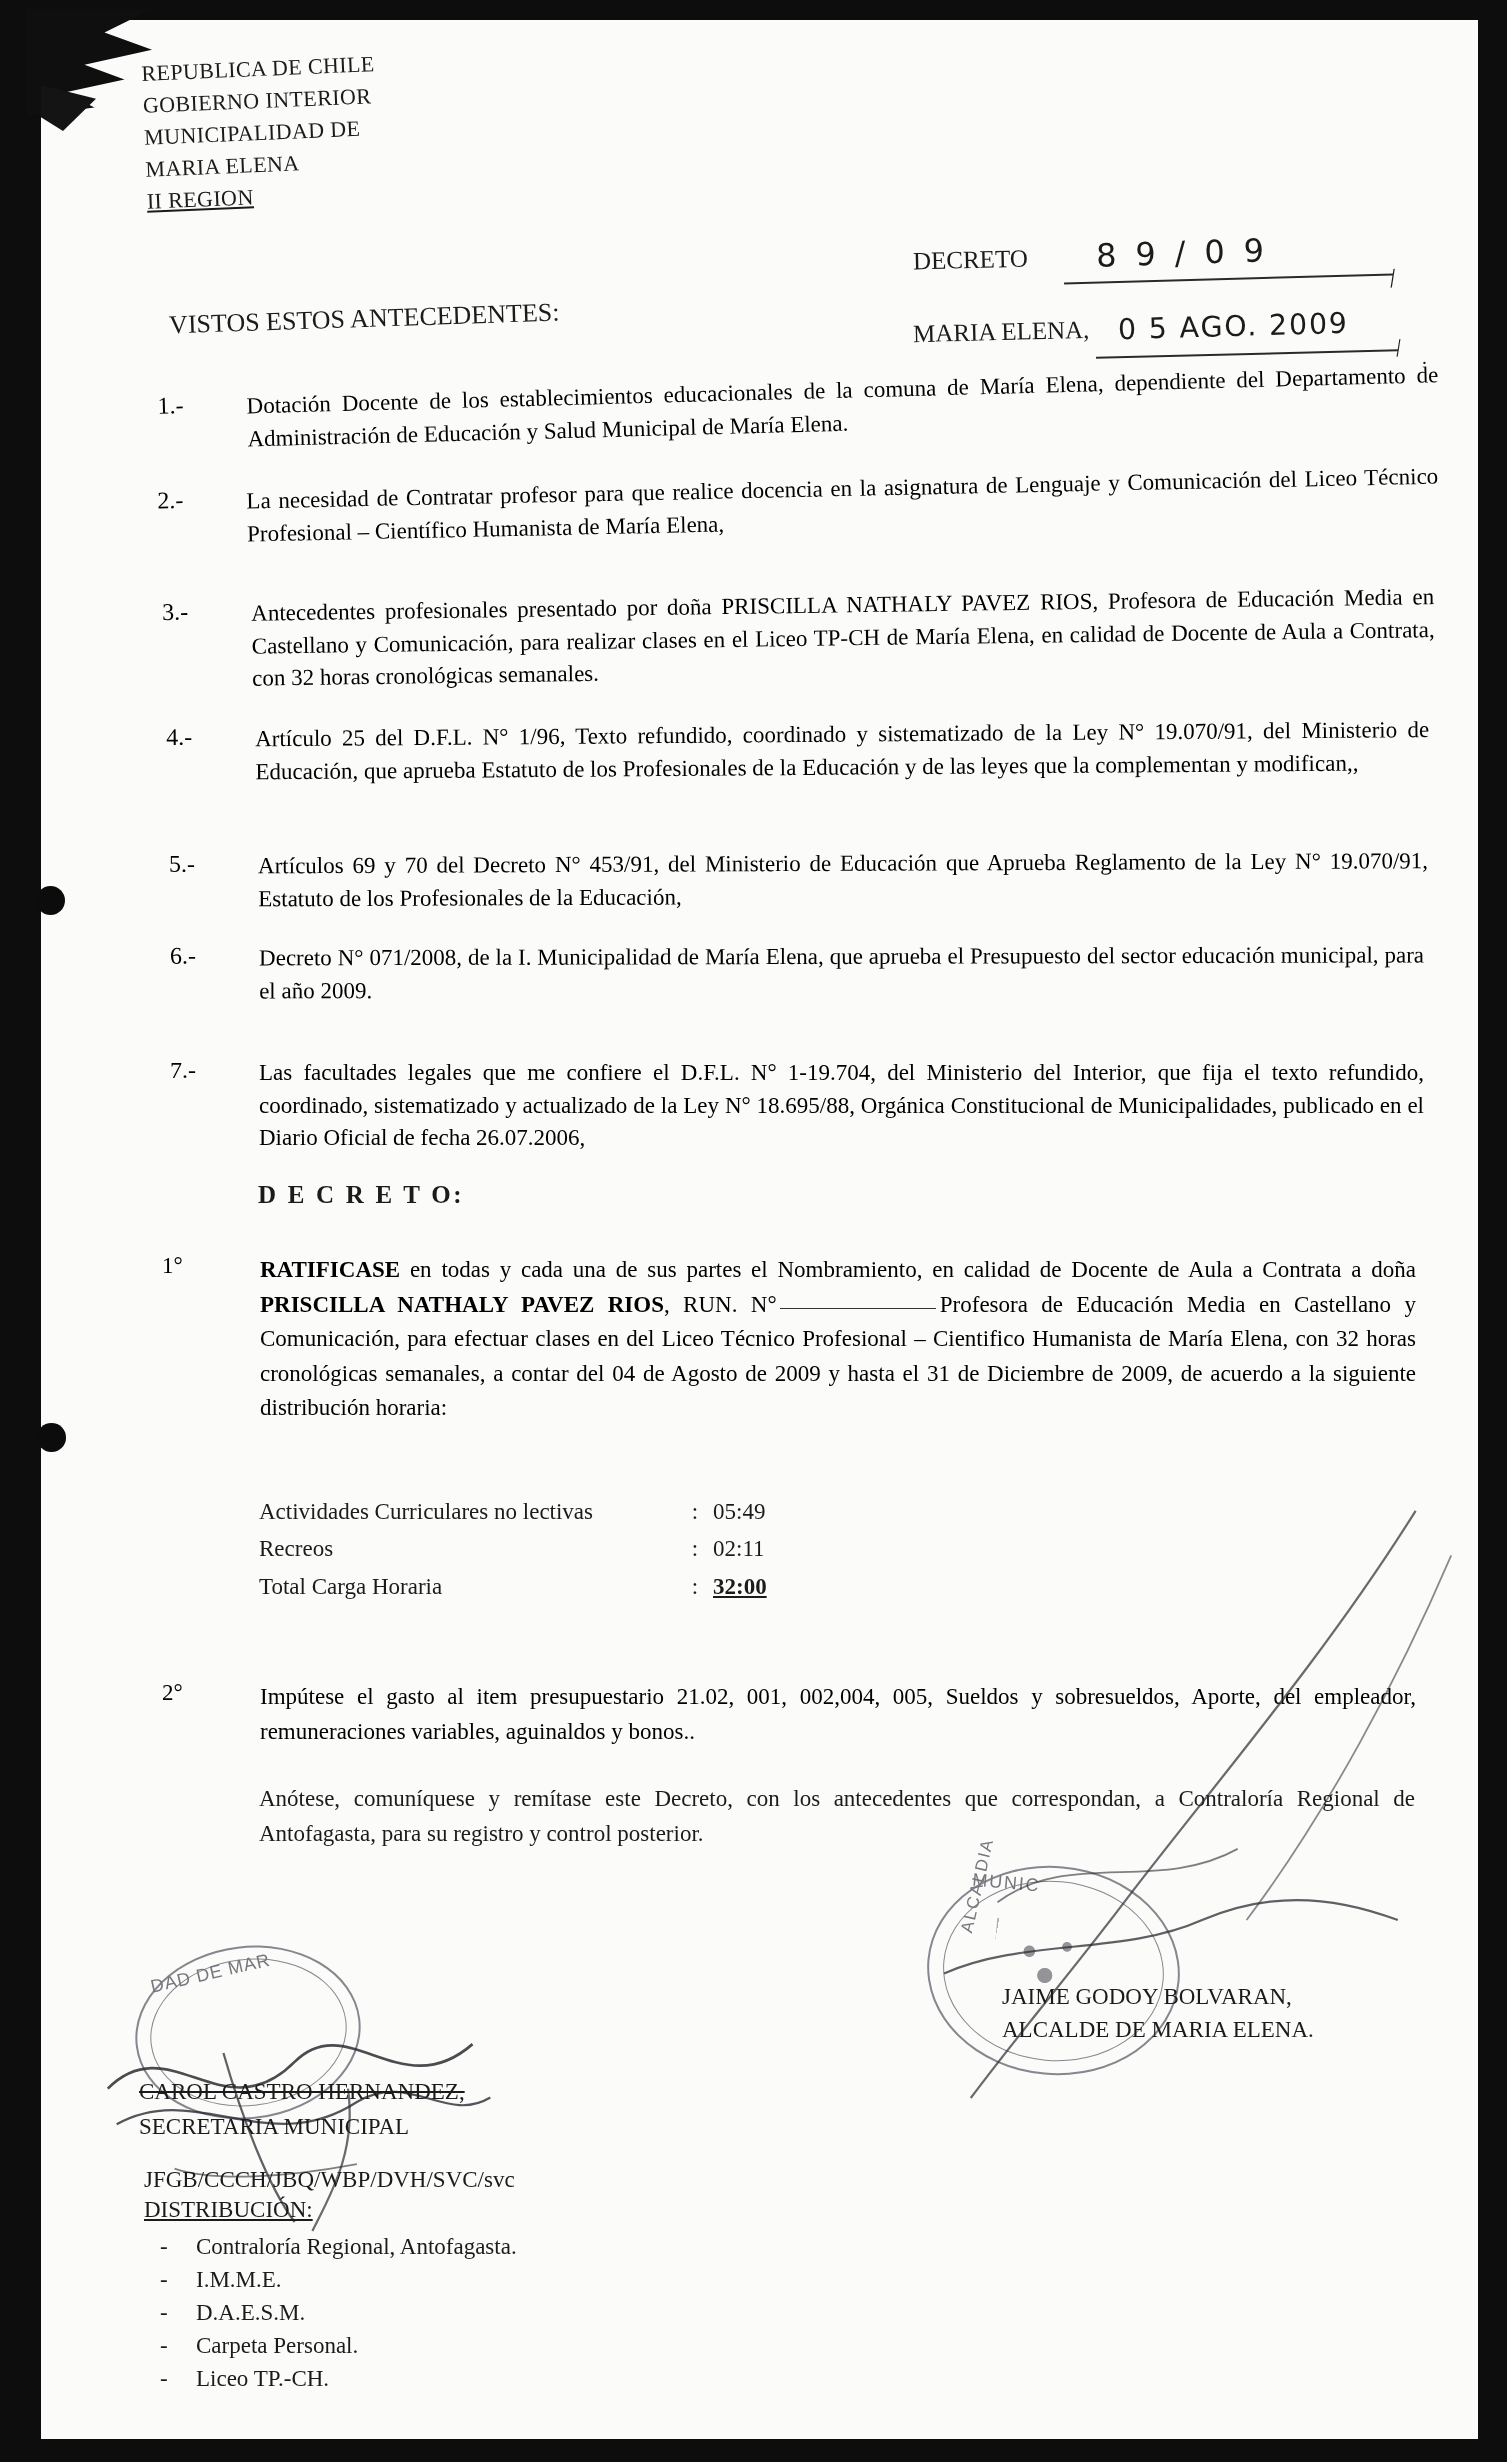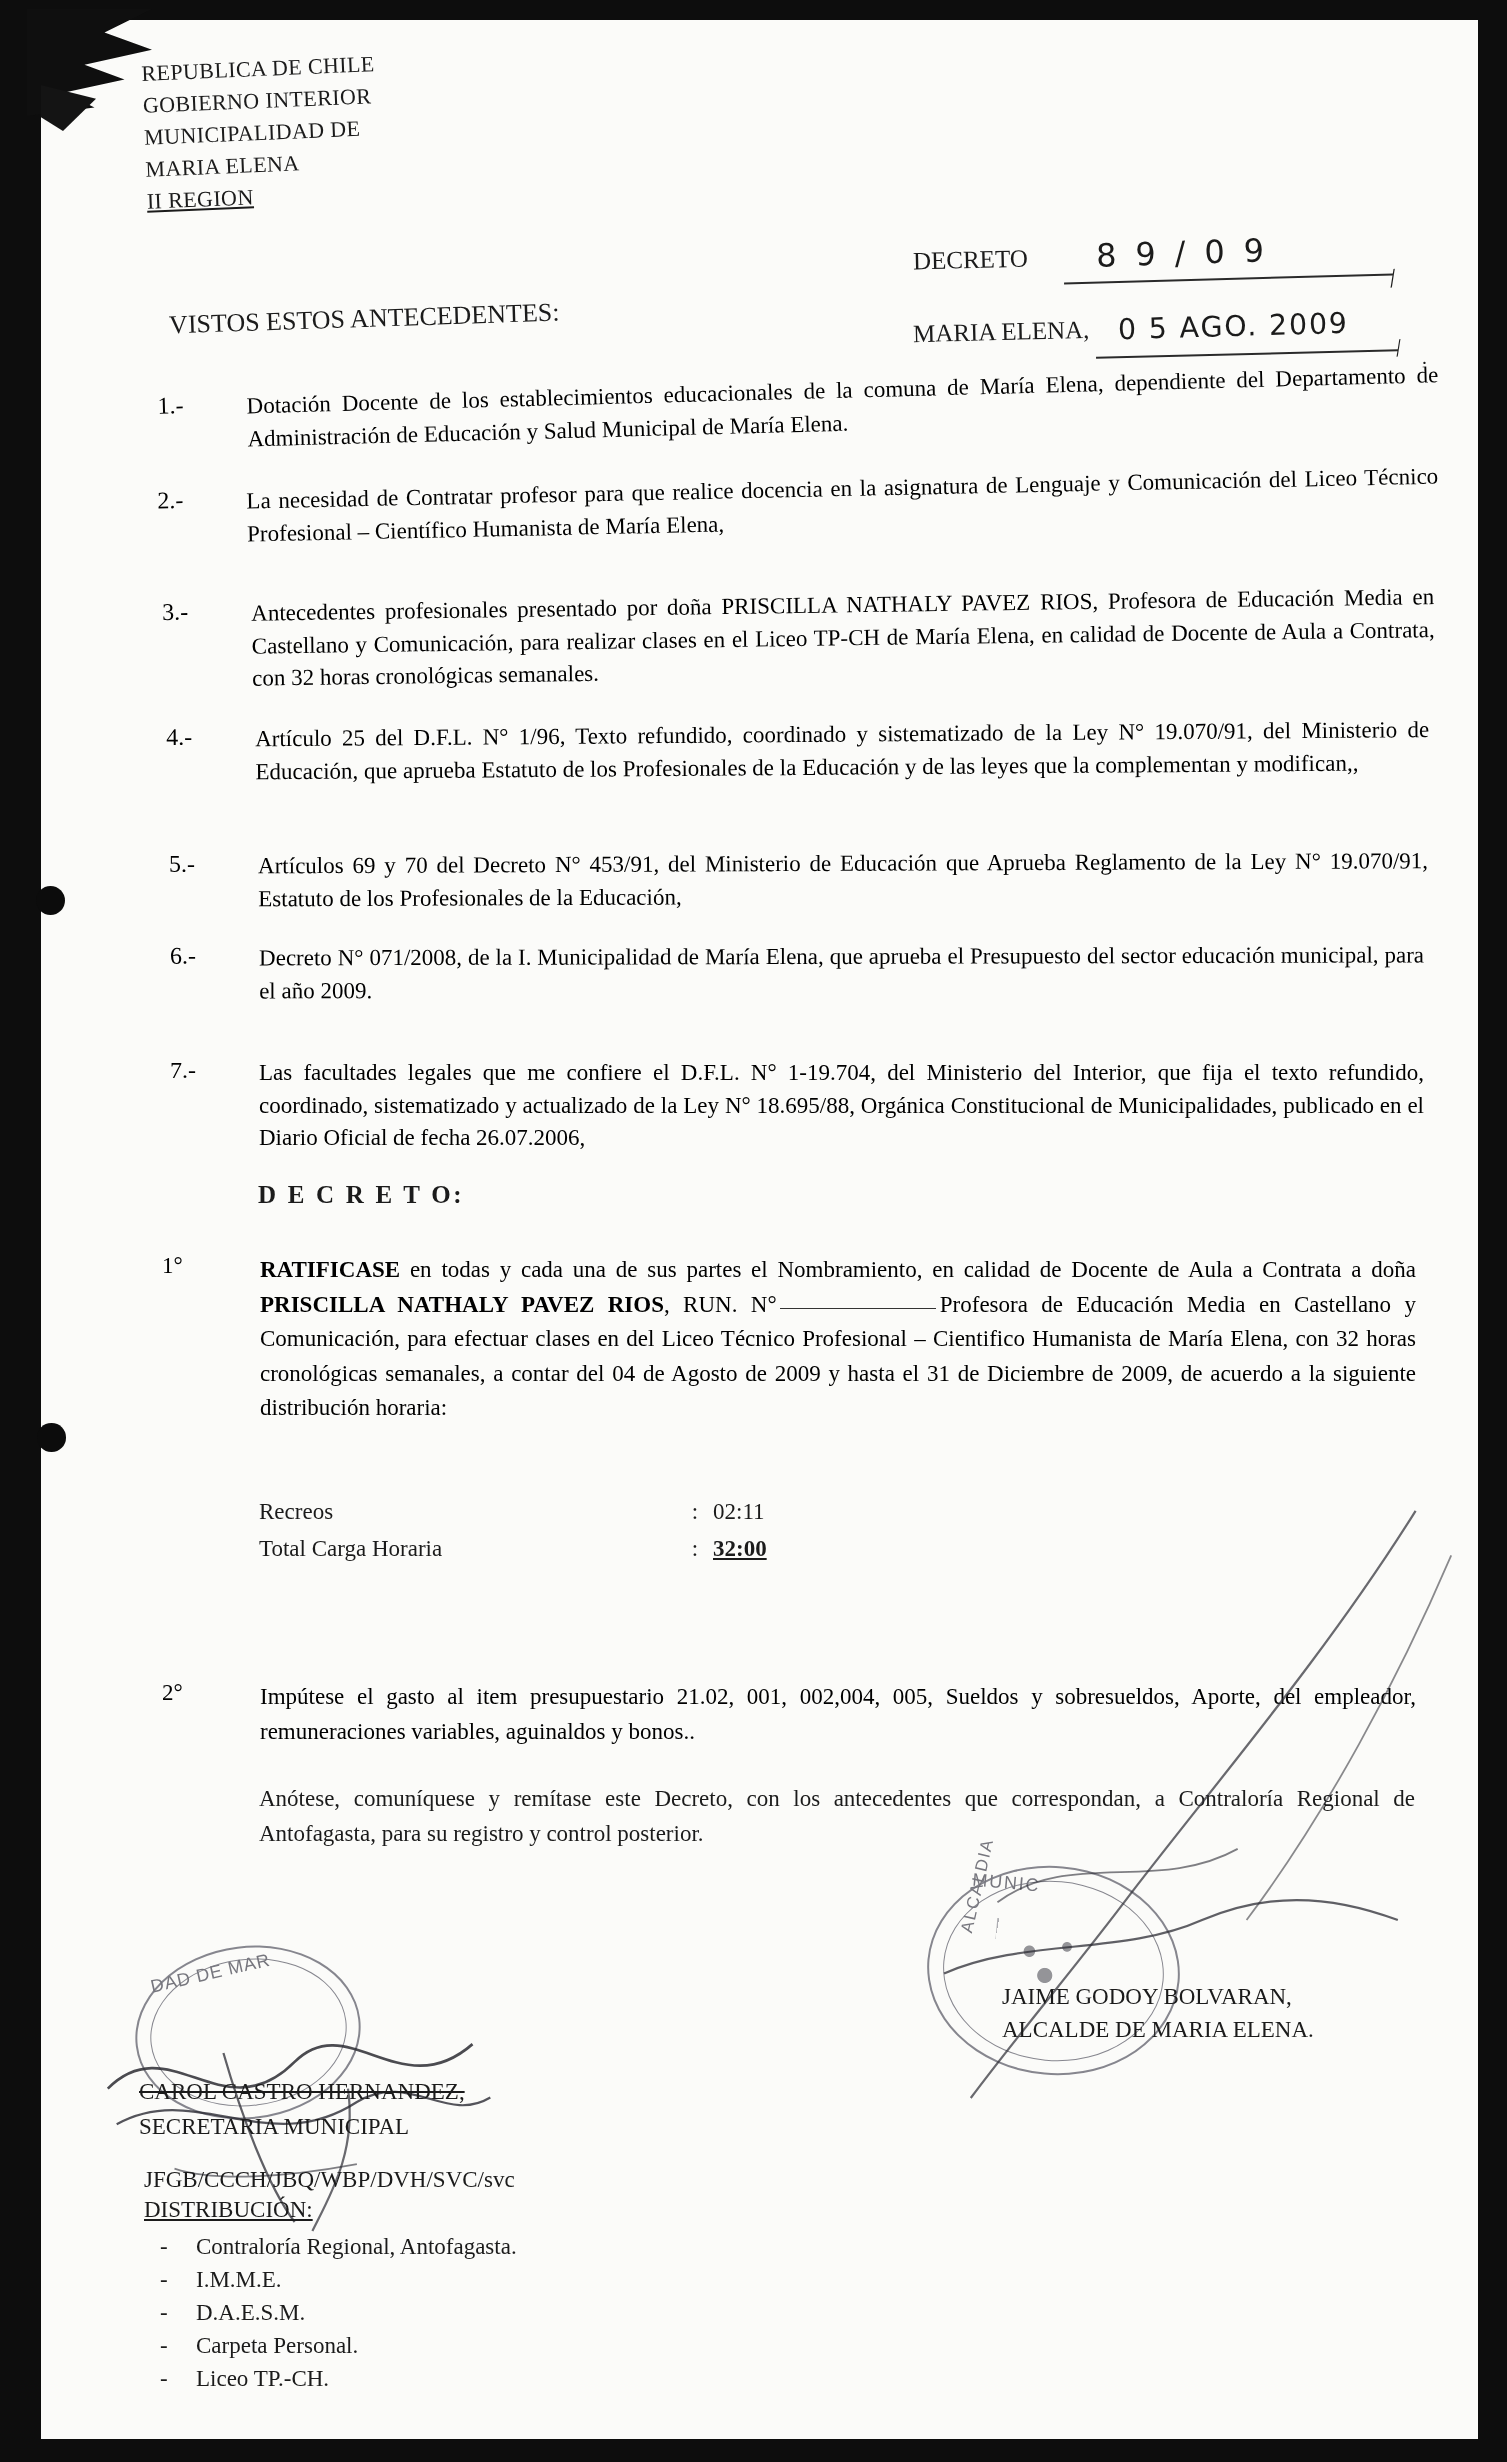--- a/index.html
+++ b/index.html
@@ -369,20 +369,25 @@
 
     <div class="item" id="a1">
       <div class="num">1°</div>
       <div class="body"><b>RATIFICASE</b><span> en todas y cada una de sus partes el Nombramiento, en calidad de Docente de Aula a Contrata a doña </span><b>PRISCILLA NATHALY PAVEZ RIOS</b><span>, RUN. N°</span><span class="blankline"></span><span>Profesora de Educación Media en Castellano y Comunicación, para efectuar clases en del Liceo Técnico Profesional – Cientifico Humanista de María Elena, con 32 horas cronológicas semanales, a contar del  04 de Agosto de 2009 y hasta el 31 de Diciembre de 2009, de acuerdo a la siguiente distribución horaria:</span></div>
     </div>
 
     <div id="hours">
       <table>
         <tbody>
         <tr>
+          <td class="lbl">Actividades Curriculares no lectivas</td>
+          <td class="colon">:</td>
+          <td class="val">05:49</td>
+        </tr>
+        <tr>
           <td class="lbl">Recreos</td>
           <td class="colon">:</td>
           <td class="val">02:11</td>
         </tr>
         <tr class="total">
           <td class="lbl">Total Carga Horaria</td>
           <td class="colon">:</td>
           <td class="val">32:00</td>
         </tr>
       </tbody>

